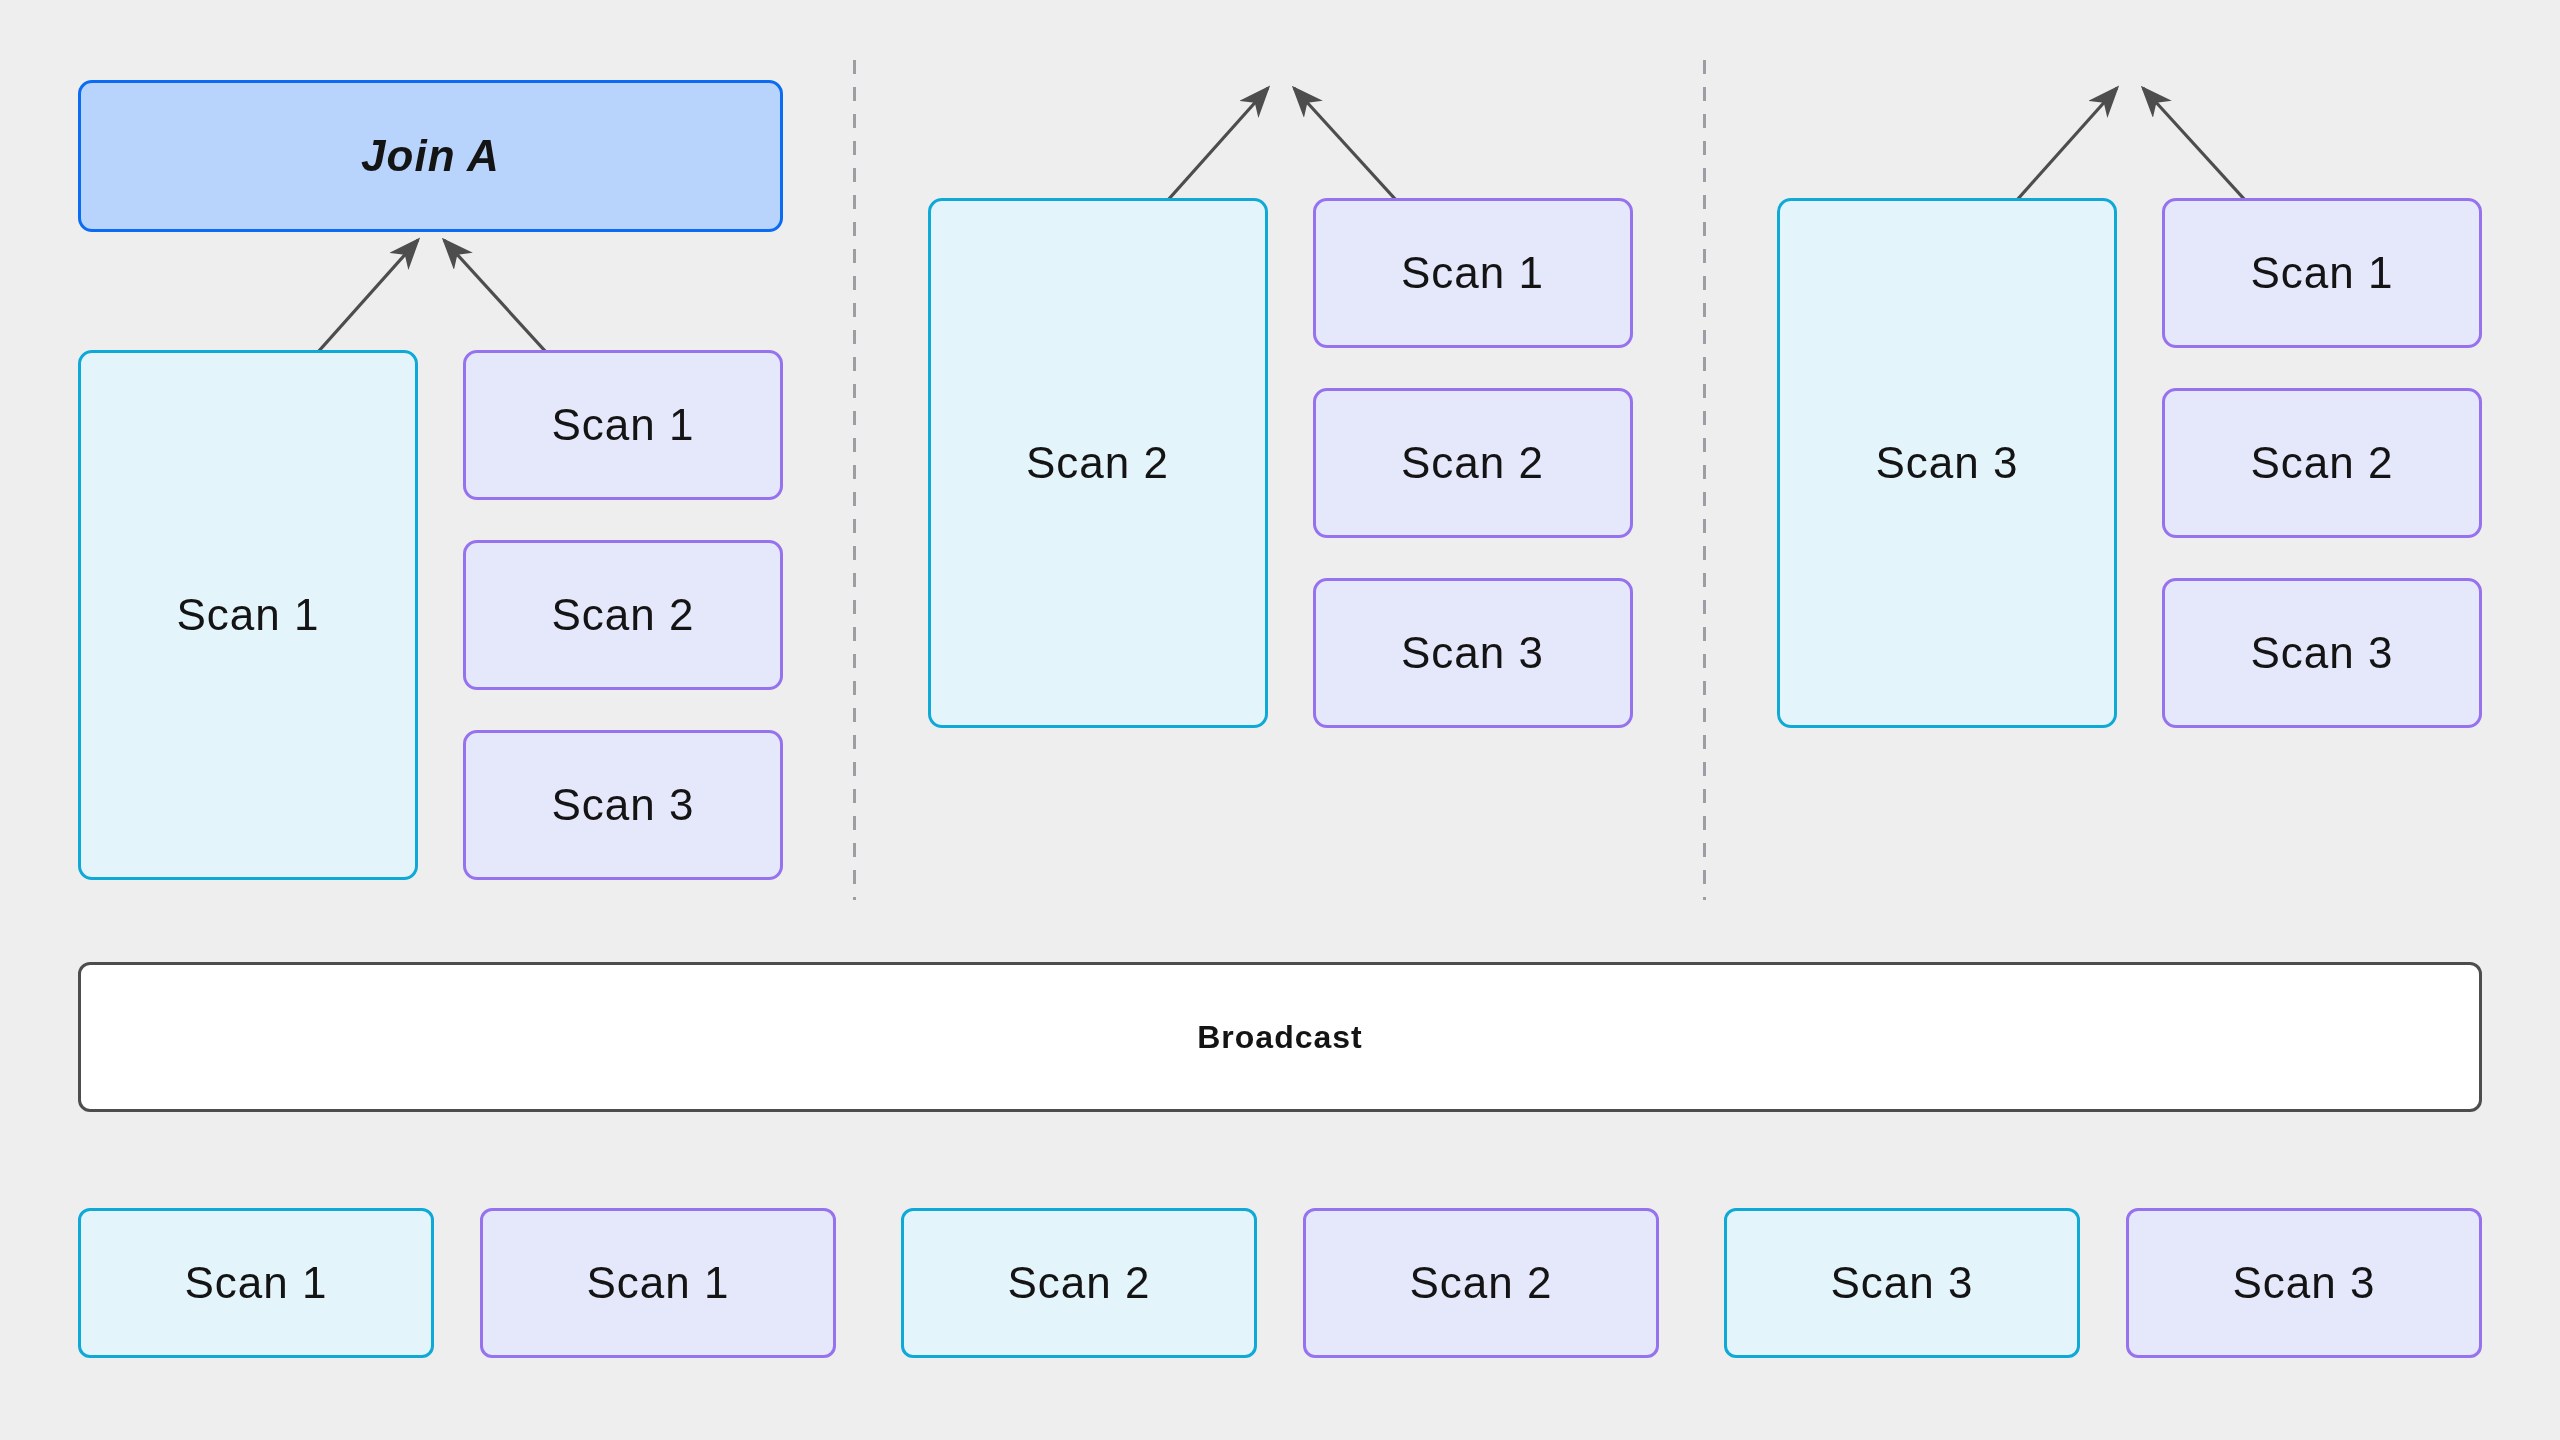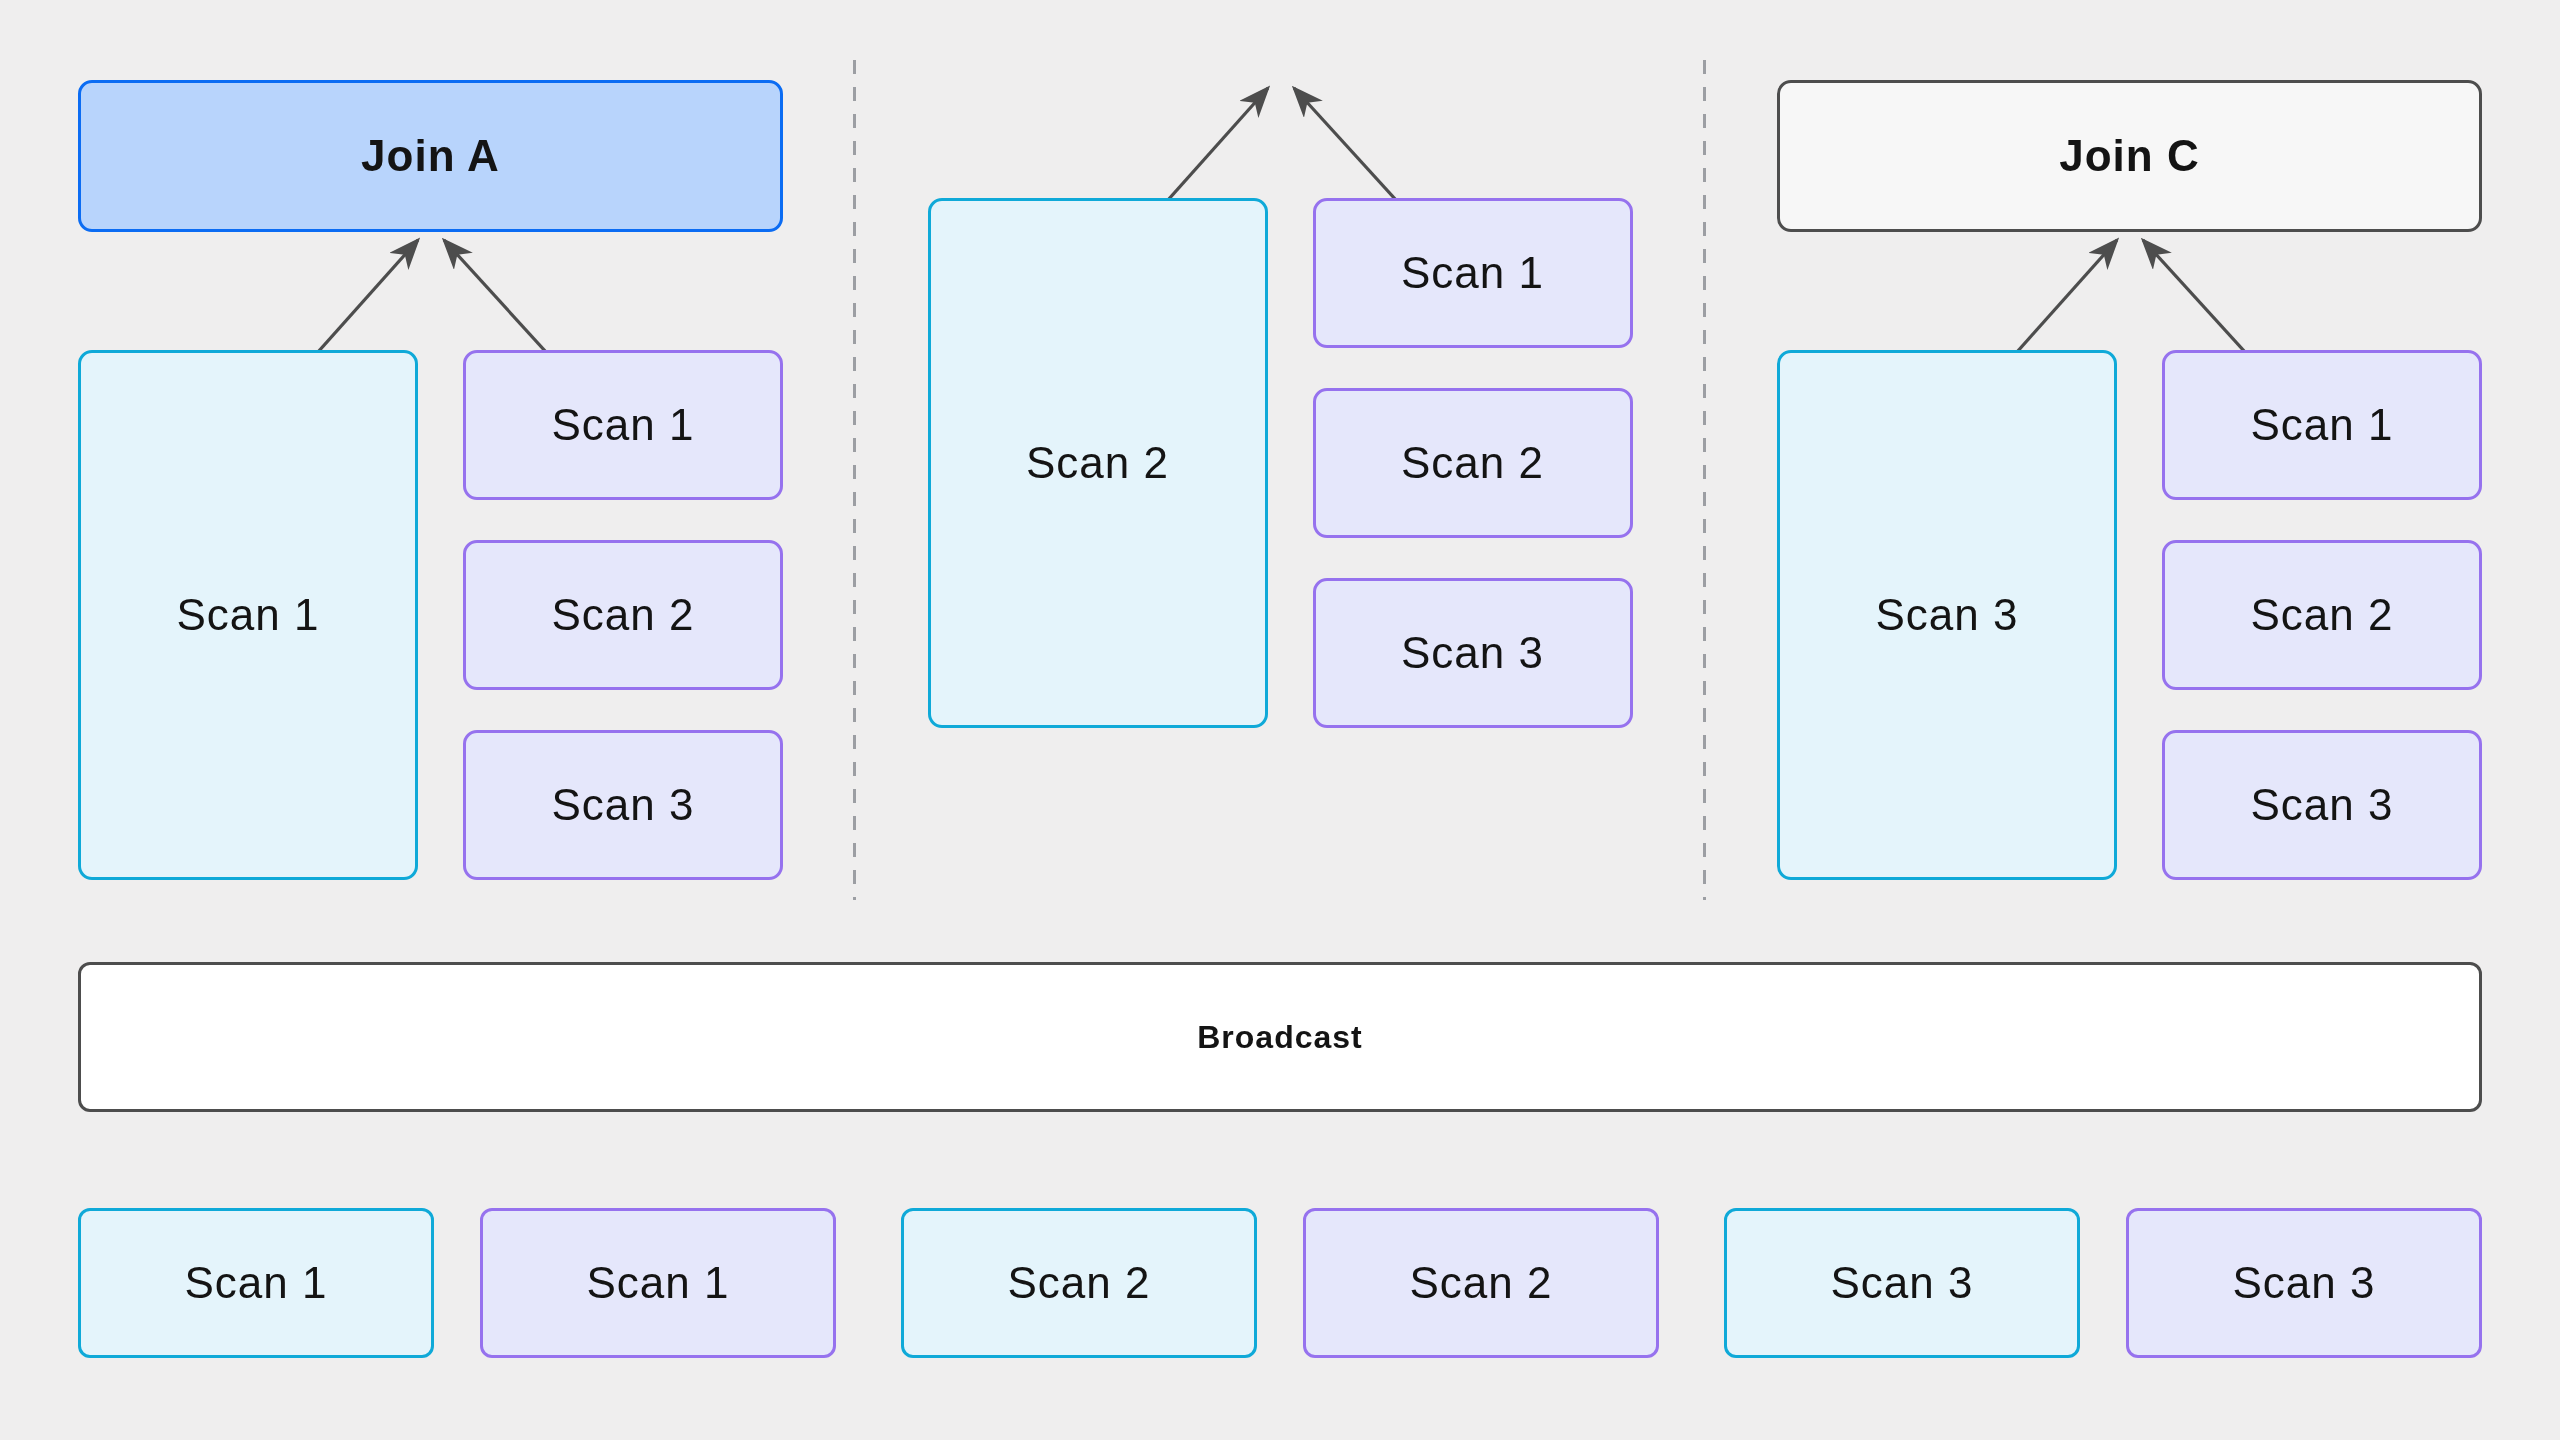--- a/index.html
+++ b/index.html
@@ -31,20 +31,21 @@
     height: 152px;
     box-sizing: border-box;
     border: 3px solid;
     border-radius: 14px;
     display: flex;
     align-items: center;
     justify-content: center;
     font-size: 44px;
     font-weight: 700;
     letter-spacing: 1px;
+    font-style: italic;
   }
   .join-a { background: #b8d4fc; border-color: #0b6cf3; }
   .join-b { background: #fdecec; border-color: #ef4649; }
   .join-c { background: #f7f7f7; border-color: #4d4d4d; }
   .arrows {
     display: block;
     width: 705px;
     height: 118px;
   }
   .scans {
@@ -193,23 +194,20 @@
             <span>Scan 2</span>
           </div>
           <div class="small-scan">
             <span>Scan 3</span>
           </div>
         </div>
       </div>
     </div>
 
     <div class="group">
-      <div class="join join-c">
-        <span>Join C</span>
-      </div>
       <svg class="arrows" viewBox="0 0 705 118" xmlns="http://www.w3.org/2000/svg">
         <defs>
           <marker id="ah2" viewBox="0 0 10 8" refX="9" refY="4" markerWidth="10" markerHeight="8" orient="auto">
             <path d="M0,0 L10,4 L0,8 L2.8,4 Z" fill="#4d4d4d"></path>
           </marker>
         </defs>
         <line x1="240" y1="120" x2="340" y2="8" stroke="#4d4d4d" stroke-width="3.2" marker-end="url(#ah2)"></line>
         <line x1="468" y1="120" x2="366" y2="8" stroke="#4d4d4d" stroke-width="3.2" marker-end="url(#ah2)"></line>
       </svg>
       <div class="scans">

